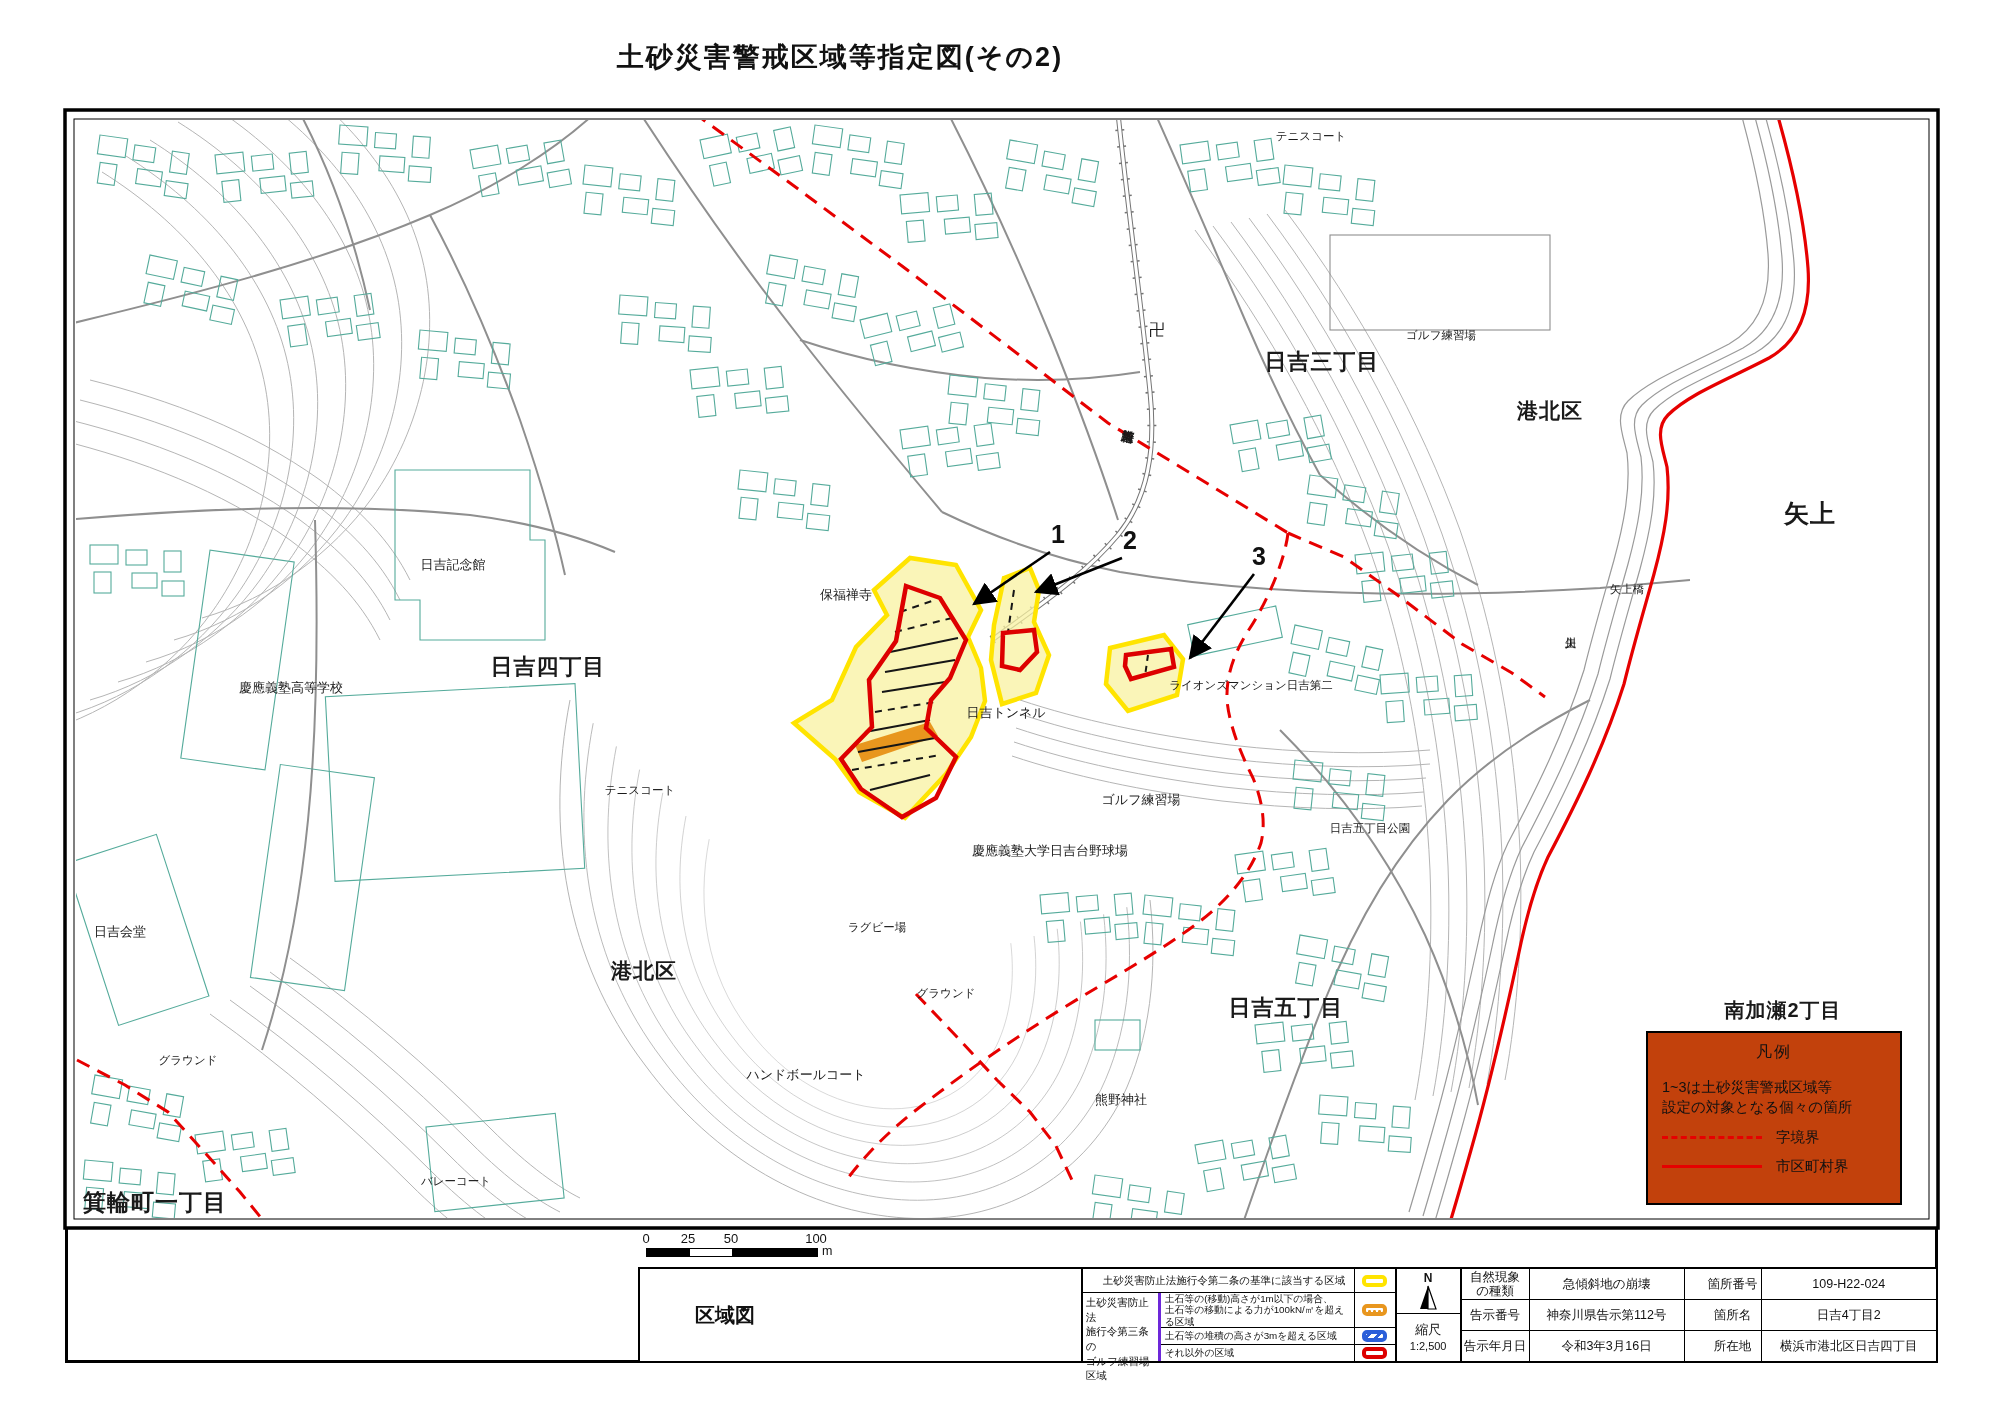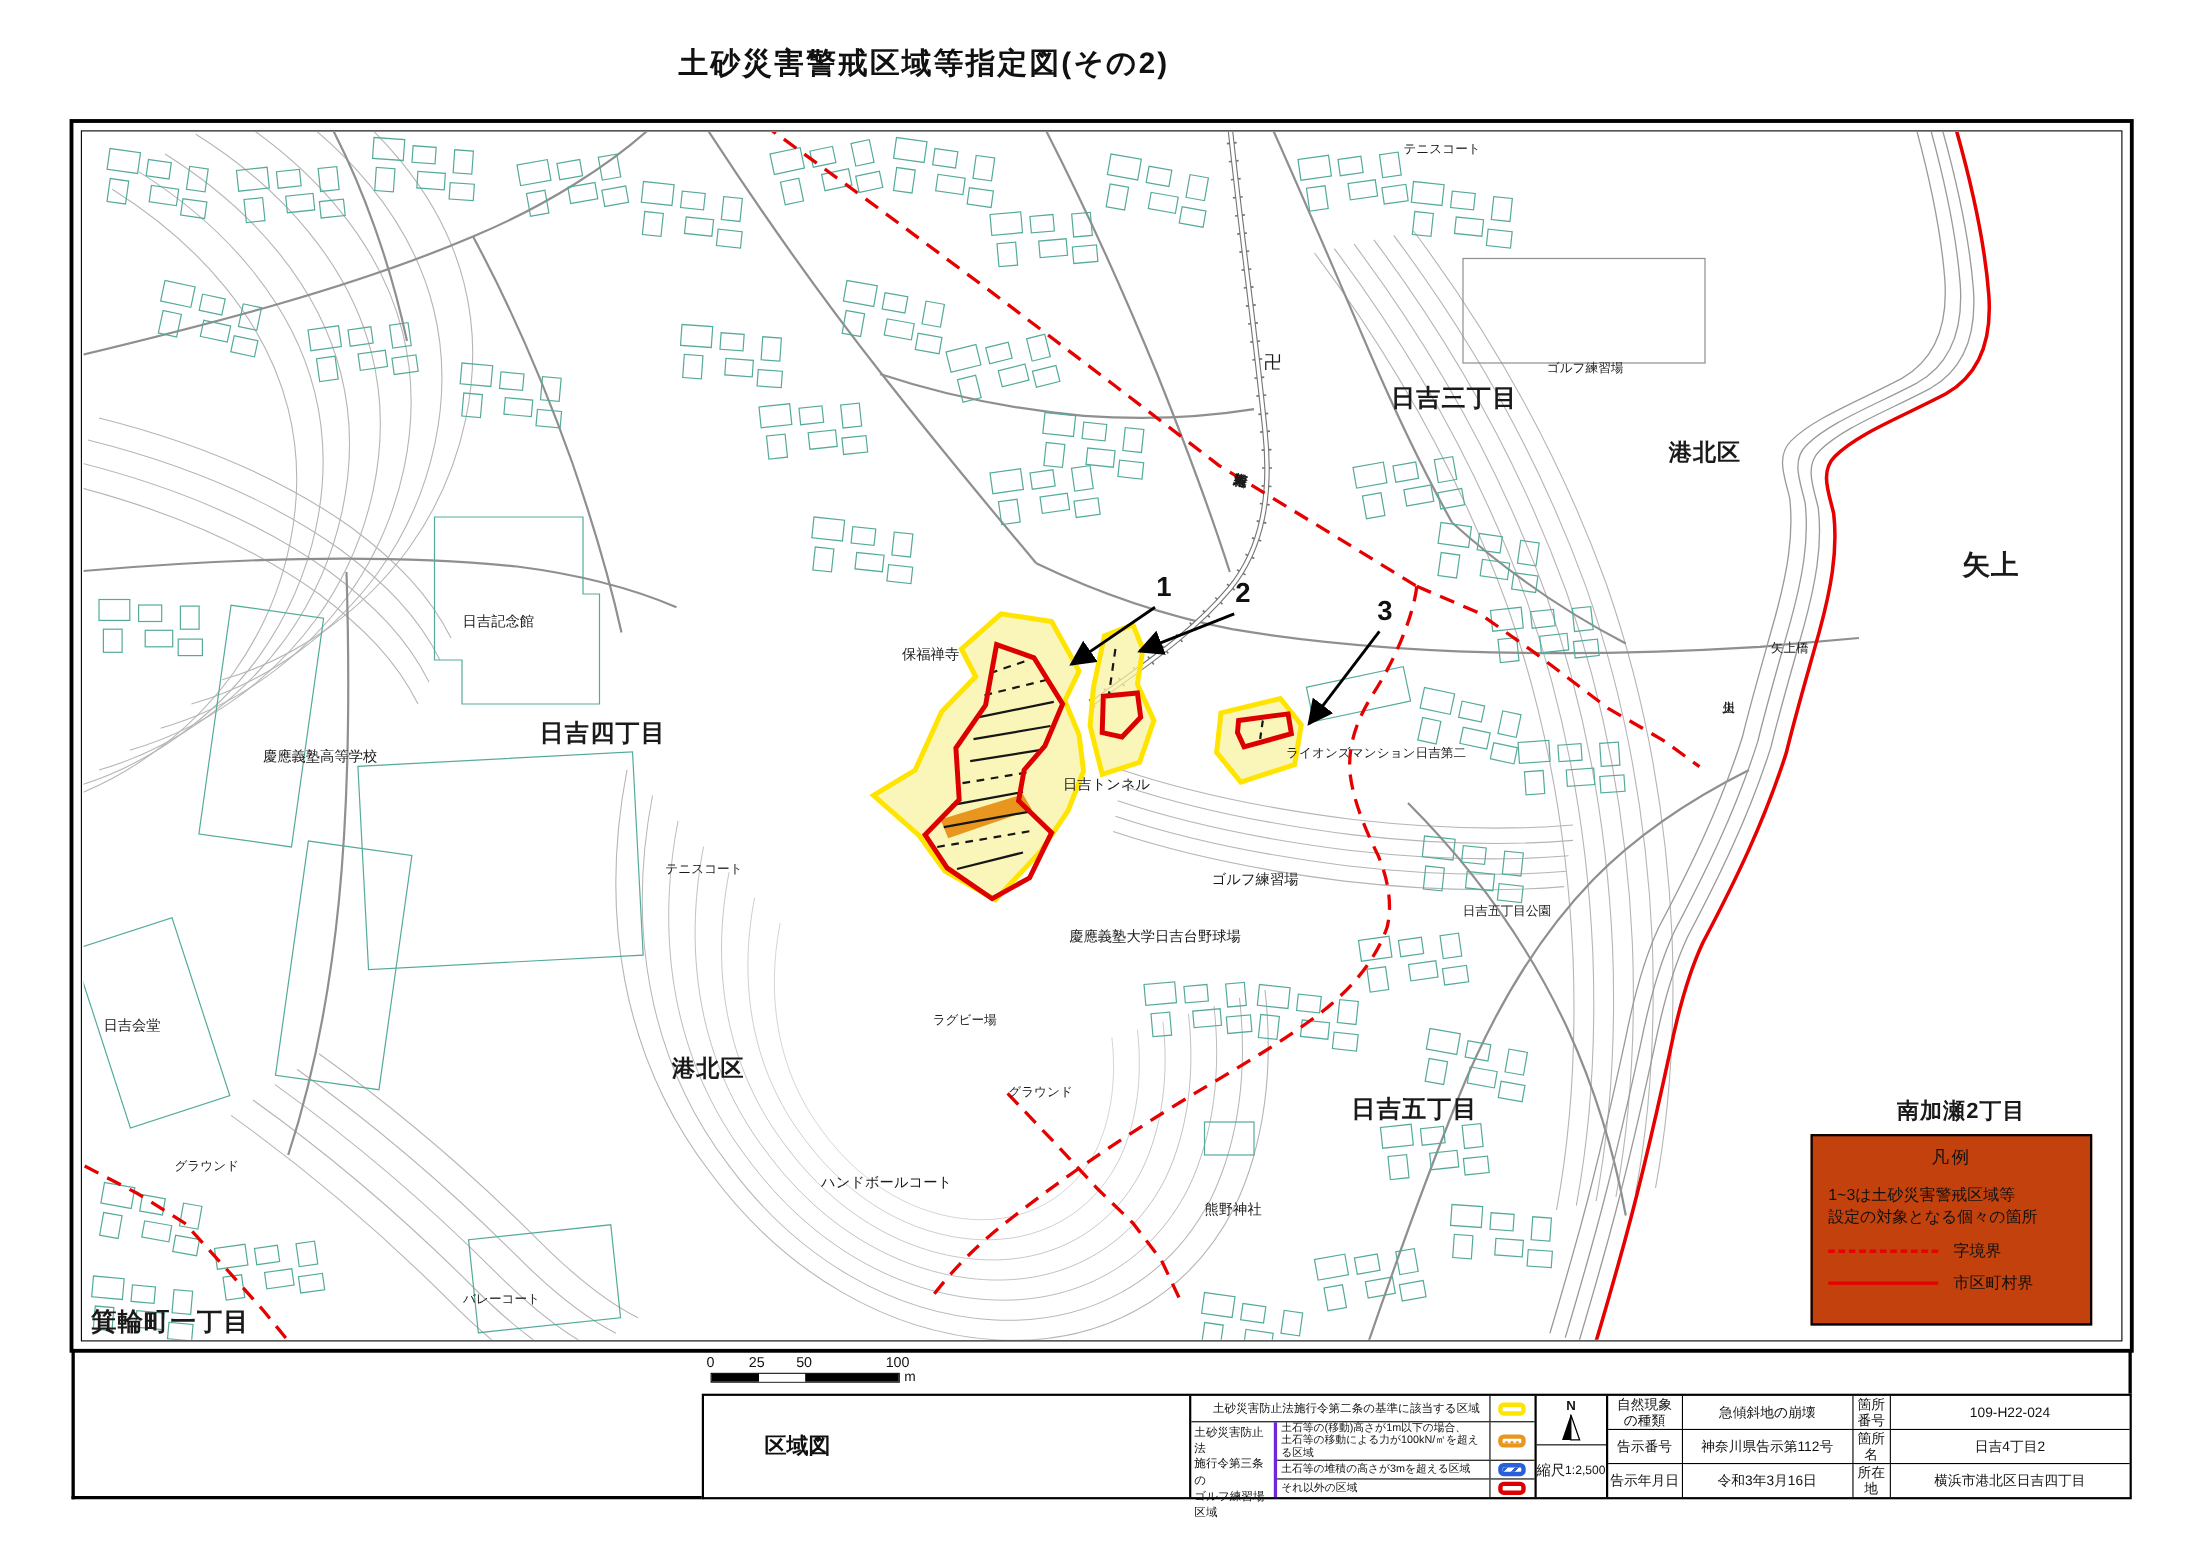--- a/index.html
+++ b/index.html
@@ -53,30 +53,30 @@
   .sw-orange{border:4px solid #e8961e;
       background-image:radial-gradient(circle,#e8961e 1.2px,rgba(0,0,0,0) 1.8px);
       background-size:5px 5px;background-position:1px 1px;}
   .sw-blue{border:4px solid #2b5fd9;
       background-image:repeating-linear-gradient(315deg,rgba(0,0,0,0) 0 4px,#2b5fd9 4px 7px);}
   .sw-red{border:4px solid #dd0000;}
   .bt-mid{width:65px;border-left:2px solid #000;box-sizing:border-box;
       display:flex;flex-direction:column;}
   .bt-compass{height:44px;border-bottom:1px solid #000;display:flex;flex-direction:column;
       align-items:center;justify-content:center;}
-  .bt-scale{flex:1;display:flex;flex-direction:row;align-items:center;justify-content:center;
+  .bt-scale{flex:1;display:flex;flex-direction:column;align-items:center;justify-content:center;
       font-size:13px;line-height:1.4;}
   .bt-scale .val{font-size:11px;}
   .bt-info{width:478px;border-left:2px solid #000;box-sizing:border-box;
       display:flex;flex-direction:column;}
   .inf-row{flex:1;display:flex;border-bottom:1.5px solid #000;}
   .inf-row:last-child{border-bottom:none;}
   .inf-c{display:flex;flex-direction:column;align-items:center;justify-content:center;
       border-right:1.5px solid #000;font-size:12.5px;line-height:1.15;box-sizing:border-box;text-align:center;}
-  .c1{width:68px;} .c2{width:155px;} .c3{width:34px;} .c4{flex:1;border-right:none;}
+  .c1{width:68px;} .c2{width:155px;} .c3{width:57px;margin-left:20px;} .c4{flex:1;border-right:none;}
 </style>
 </head>
 <body>
 
 <div id="page-title">土砂災害警戒区域等指定図(その2)</div>
 
 <svg id="map-svg" width="2000" height="1414" viewBox="0 0 2000 1414">
   <defs>
     <clipPath id="mapclip">
         <rect x="76" y="120" width="1852" height="1098"></rect>

